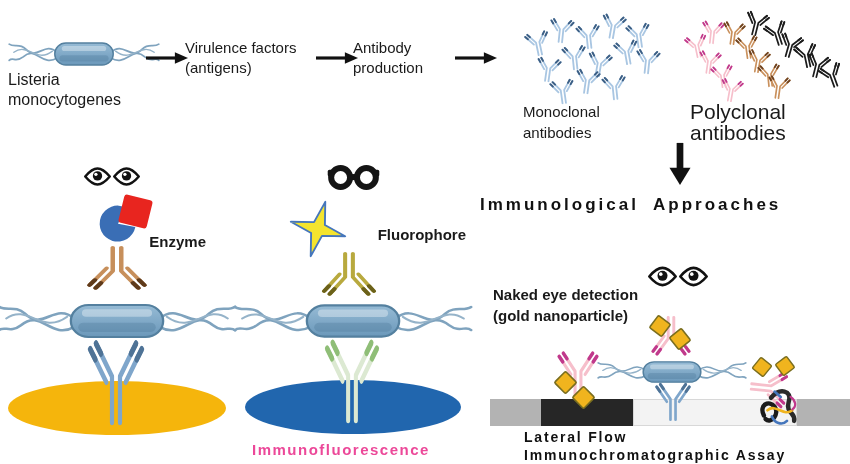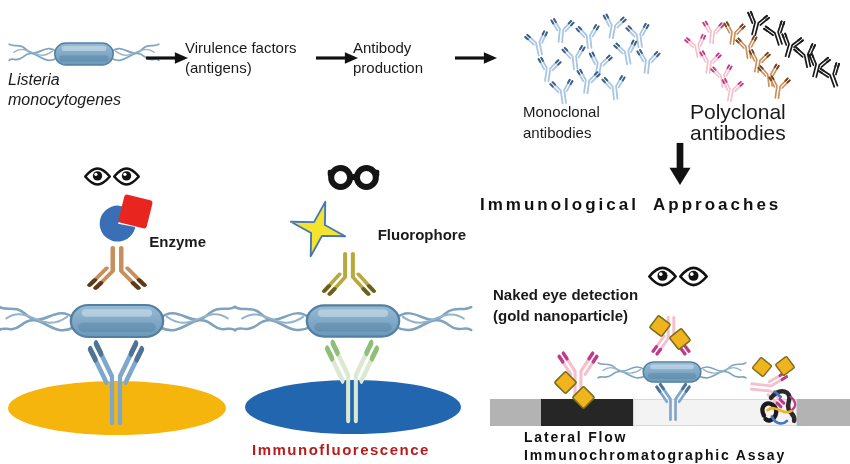--- a/index.html
+++ b/index.html
@@ -1,21 +1,21 @@
 <!DOCTYPE html>
 <html><head>
 <meta charset="utf-8">
 <style>
   html,body{margin:0;padding:0;background:#ffffff;}
   #stage{position:relative;width:850px;height:464px;background:#ffffff;overflow:hidden;
          font-family:"Liberation Sans",sans-serif;}
   svg.icon{position:absolute;overflow:visible;}
   .txt{position:absolute;color:#1a1a1a;white-space:pre-line;
        font-family:"Liberation Sans",sans-serif;}
-  .it{font-style:italic;}
+  .it{}
   .b{font-weight:bold;}
   
   .mono {--b:#a9c6e2;--t:#3c5f85;}
   .pink {--b:#f6bfcb;--t:#c0398c;}
   .tan  {--b:#c9905c;--t:#6f4320;}
   .blk  {--b:#1c1c1c;--t:#1c1c1c;}
   .steel{--b:#7fa6cb;--t:#4f7396;}
   .tanbig{--b:#c78f5b;--t:#5f3a1a;}
   .olive{--b:#b8a93e;--t:#6b611a;}
   .pgreen{--b:#dce9d2;--t:#8fbe77;}
@@ -262,21 +262,21 @@
       </svg>
     <svg class="icon pgreen" viewBox="0 0 60 84" preserveAspectRatio="none" style="left:323px;top:305px;width:58px;height:118px;z-index:3">
         <use href="#antibody"></use>
       </svg>
 
     <svg class="icon" viewBox="0 0 64 64" style="left:285px;top:199px;width:66px;height:60px;transform:rotate(15deg);z-index:5">
         <use href="#star4"></use>
       </svg>
     <div class="txt b" style="left:366px;top:226px;width:100px;font-size:15px;text-align:right">Fluorophore</div>
 
-    <div class="txt b" style="left:252px;top:441px;width:205px;font-size:15px;letter-spacing:1.5px;color:#b91c1c">Immunofluorescence</div>
+    <div class="txt b" style="left:252px;top:441px;width:205px;font-size:15px;letter-spacing:1.5px;color:#ec4899">Immunofluorescence</div>
   </div>
 
   <div>
     <svg class="icon" viewBox="0 0 44 28" style="left:648px;top:266px;width:29px;height:21px">
         <use href="#eye"></use>
       </svg>
     <svg class="icon" viewBox="0 0 44 28" style="left:679px;top:266px;width:29px;height:21px">
         <use href="#eye"></use>
       </svg>
     <div class="txt b" style="left:493px;top:284px;width:170px;font-size:15px;line-height:21px">Naked eye detection

